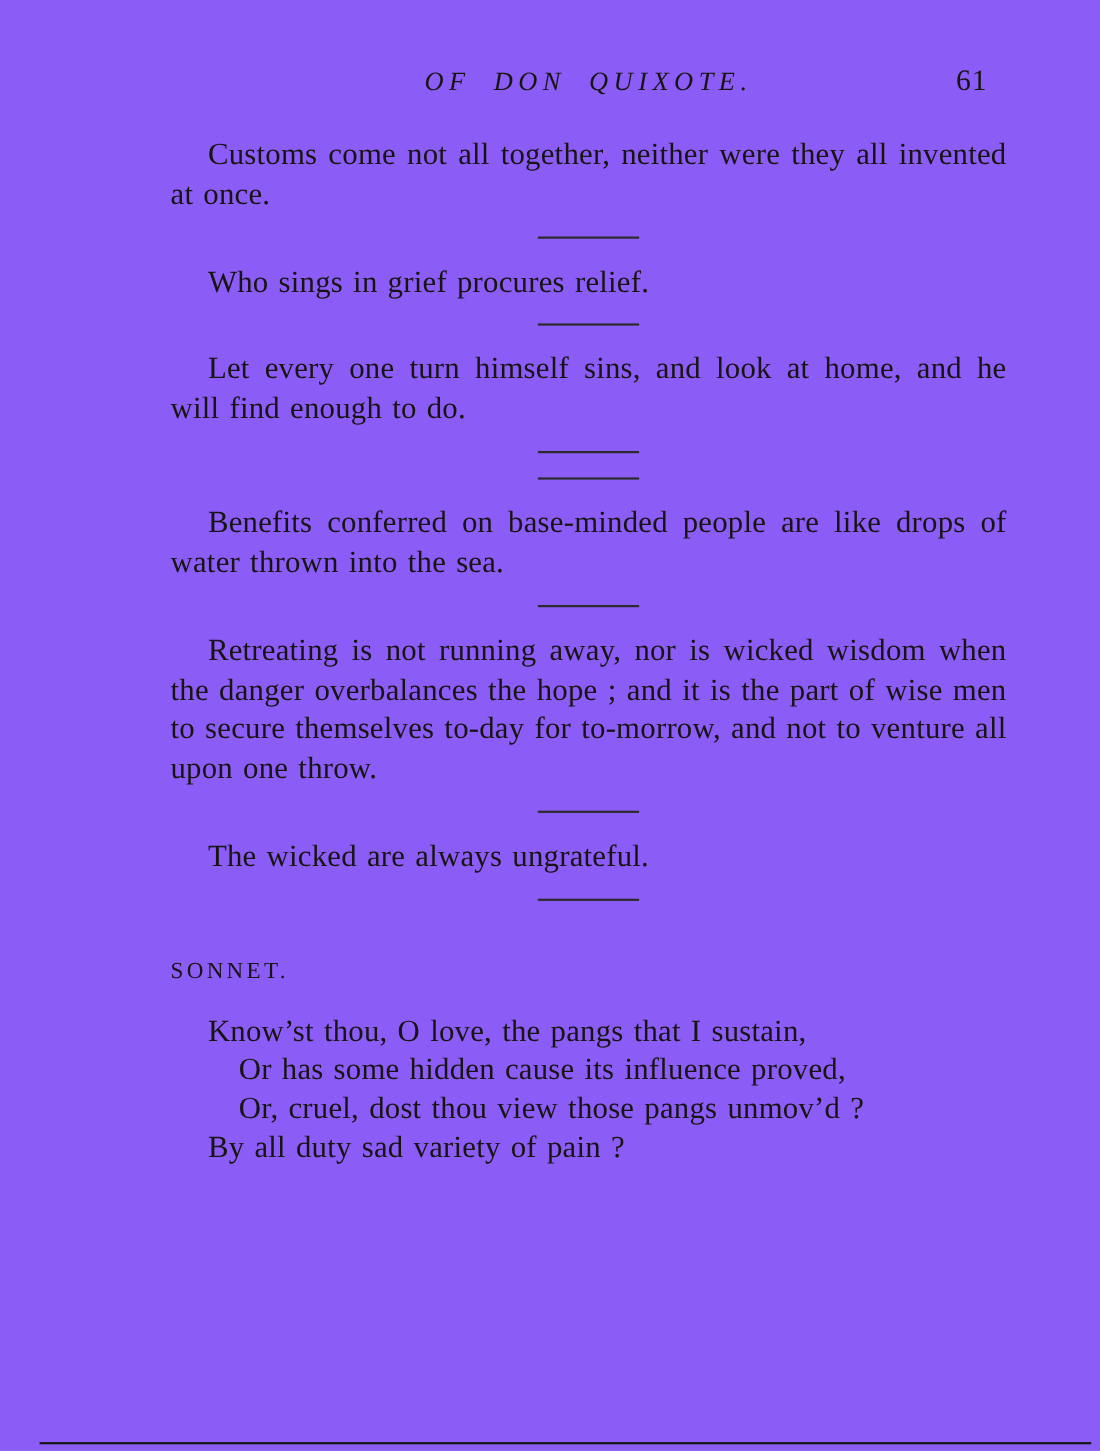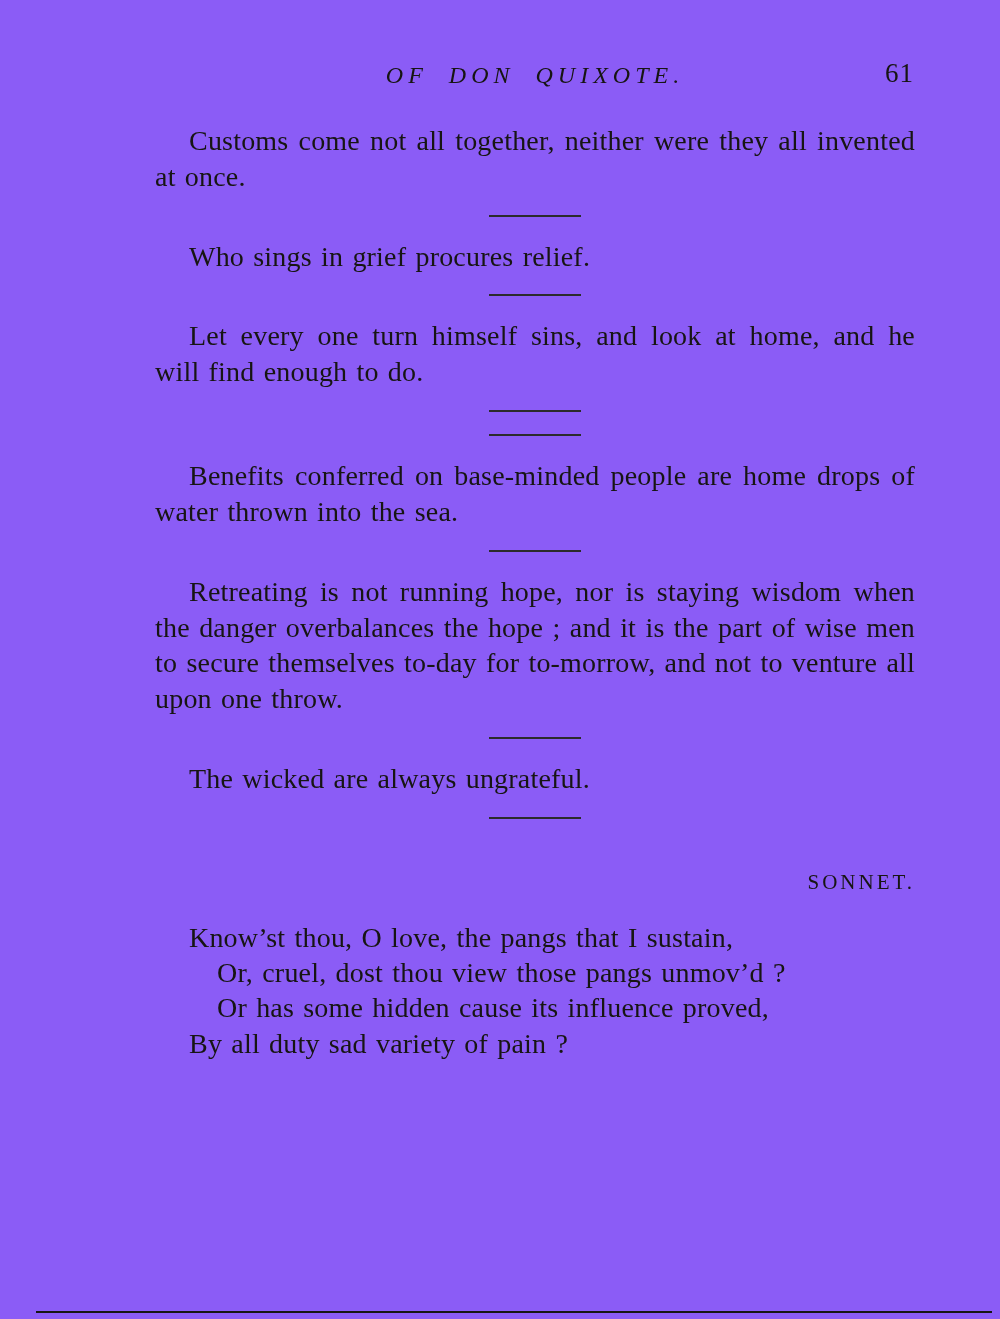--- a/index.html
+++ b/index.html
@@ -24,21 +24,21 @@
   .running-head {
     font-style: italic;
     font-size: 24px;
     letter-spacing: 5px;
     word-spacing: 10px;
     white-space: nowrap;
   }
   .page-number {
     position: absolute;
     top: 58px;
-    right: 86px;
+    right: 102px;
     font-size: 27px;
     font-style: normal;
     letter-spacing: 1px;
   }
 
   .content {
     padding: 34px 85px 0 155px;
     font-size: 28px;
     line-height: 1.28;
   }
@@ -53,21 +53,21 @@
 
   .divider {
     border: 0;
     border-top: 2px solid #2b2b2b;
     width: 92px;
     margin: 20px auto 22px;
   }
 
   .sonnet-heading {
     margin: 50px 0 24px;
-    text-align: right;
+    text-align: left;
     font-weight: normal;
     font-size: 21px;
     letter-spacing: 3px;
   }
 
   .poem-line {
     margin: 0;
     line-height: 1.26;
     letter-spacing: 0.2px;
     word-spacing: 2px;
@@ -100,36 +100,36 @@
     <hr class="divider">
 
     <p class="maxim">Who sings in grief procures relief.</p>
     <hr class="divider">
 
     <p class="maxim">Let every one turn himself sins, and look at home, and he will find enough to do.</p>
     <hr class="divider">
 
     <hr class="divider">
 
-    <p class="maxim">Benefits conferred on base-minded people are home drops of water thrown into the sea.</p>
+    <p class="maxim">Benefits conferred on base-minded people are like drops of water thrown into the sea.</p>
     <hr class="divider">
 
-    <p class="maxim">Retreating is not running hope, nor is staying wisdom when the danger overbalances the hope ; and it is the part of wise men to secure themselves to-day for to-morrow, and not to venture all upon one throw.</p>
+    <p class="maxim">Retreating is not running away, nor is wicked wisdom when the danger overbalances the hope ; and it is the part of wise men to secure themselves to-day for to-morrow, and not to venture all upon one throw.</p>
     <hr class="divider">
 
     <p class="maxim">The wicked are always ungrateful.</p>
     <hr class="divider">
 
 
     <h2 class="sonnet-heading">SONNET.</h2>
 
     <div class="poem">
       <p class="poem-line indent-a">Know’st thou, O love, the pangs that I sustain,</p>
+      <p class="poem-line indent-b">Or has some hidden cause its influence proved,</p>
       <p class="poem-line indent-b">Or, cruel, dost thou view those pangs unmov’d ?</p>
-      <p class="poem-line indent-b">Or has some hidden cause its influence proved,</p>
       <p class="poem-line indent-a">By all duty sad variety of pain ?</p>
     </div>
 
   </main>
 
   <div class="scan-line"></div>
 
 </div>
 
 </body></html>

